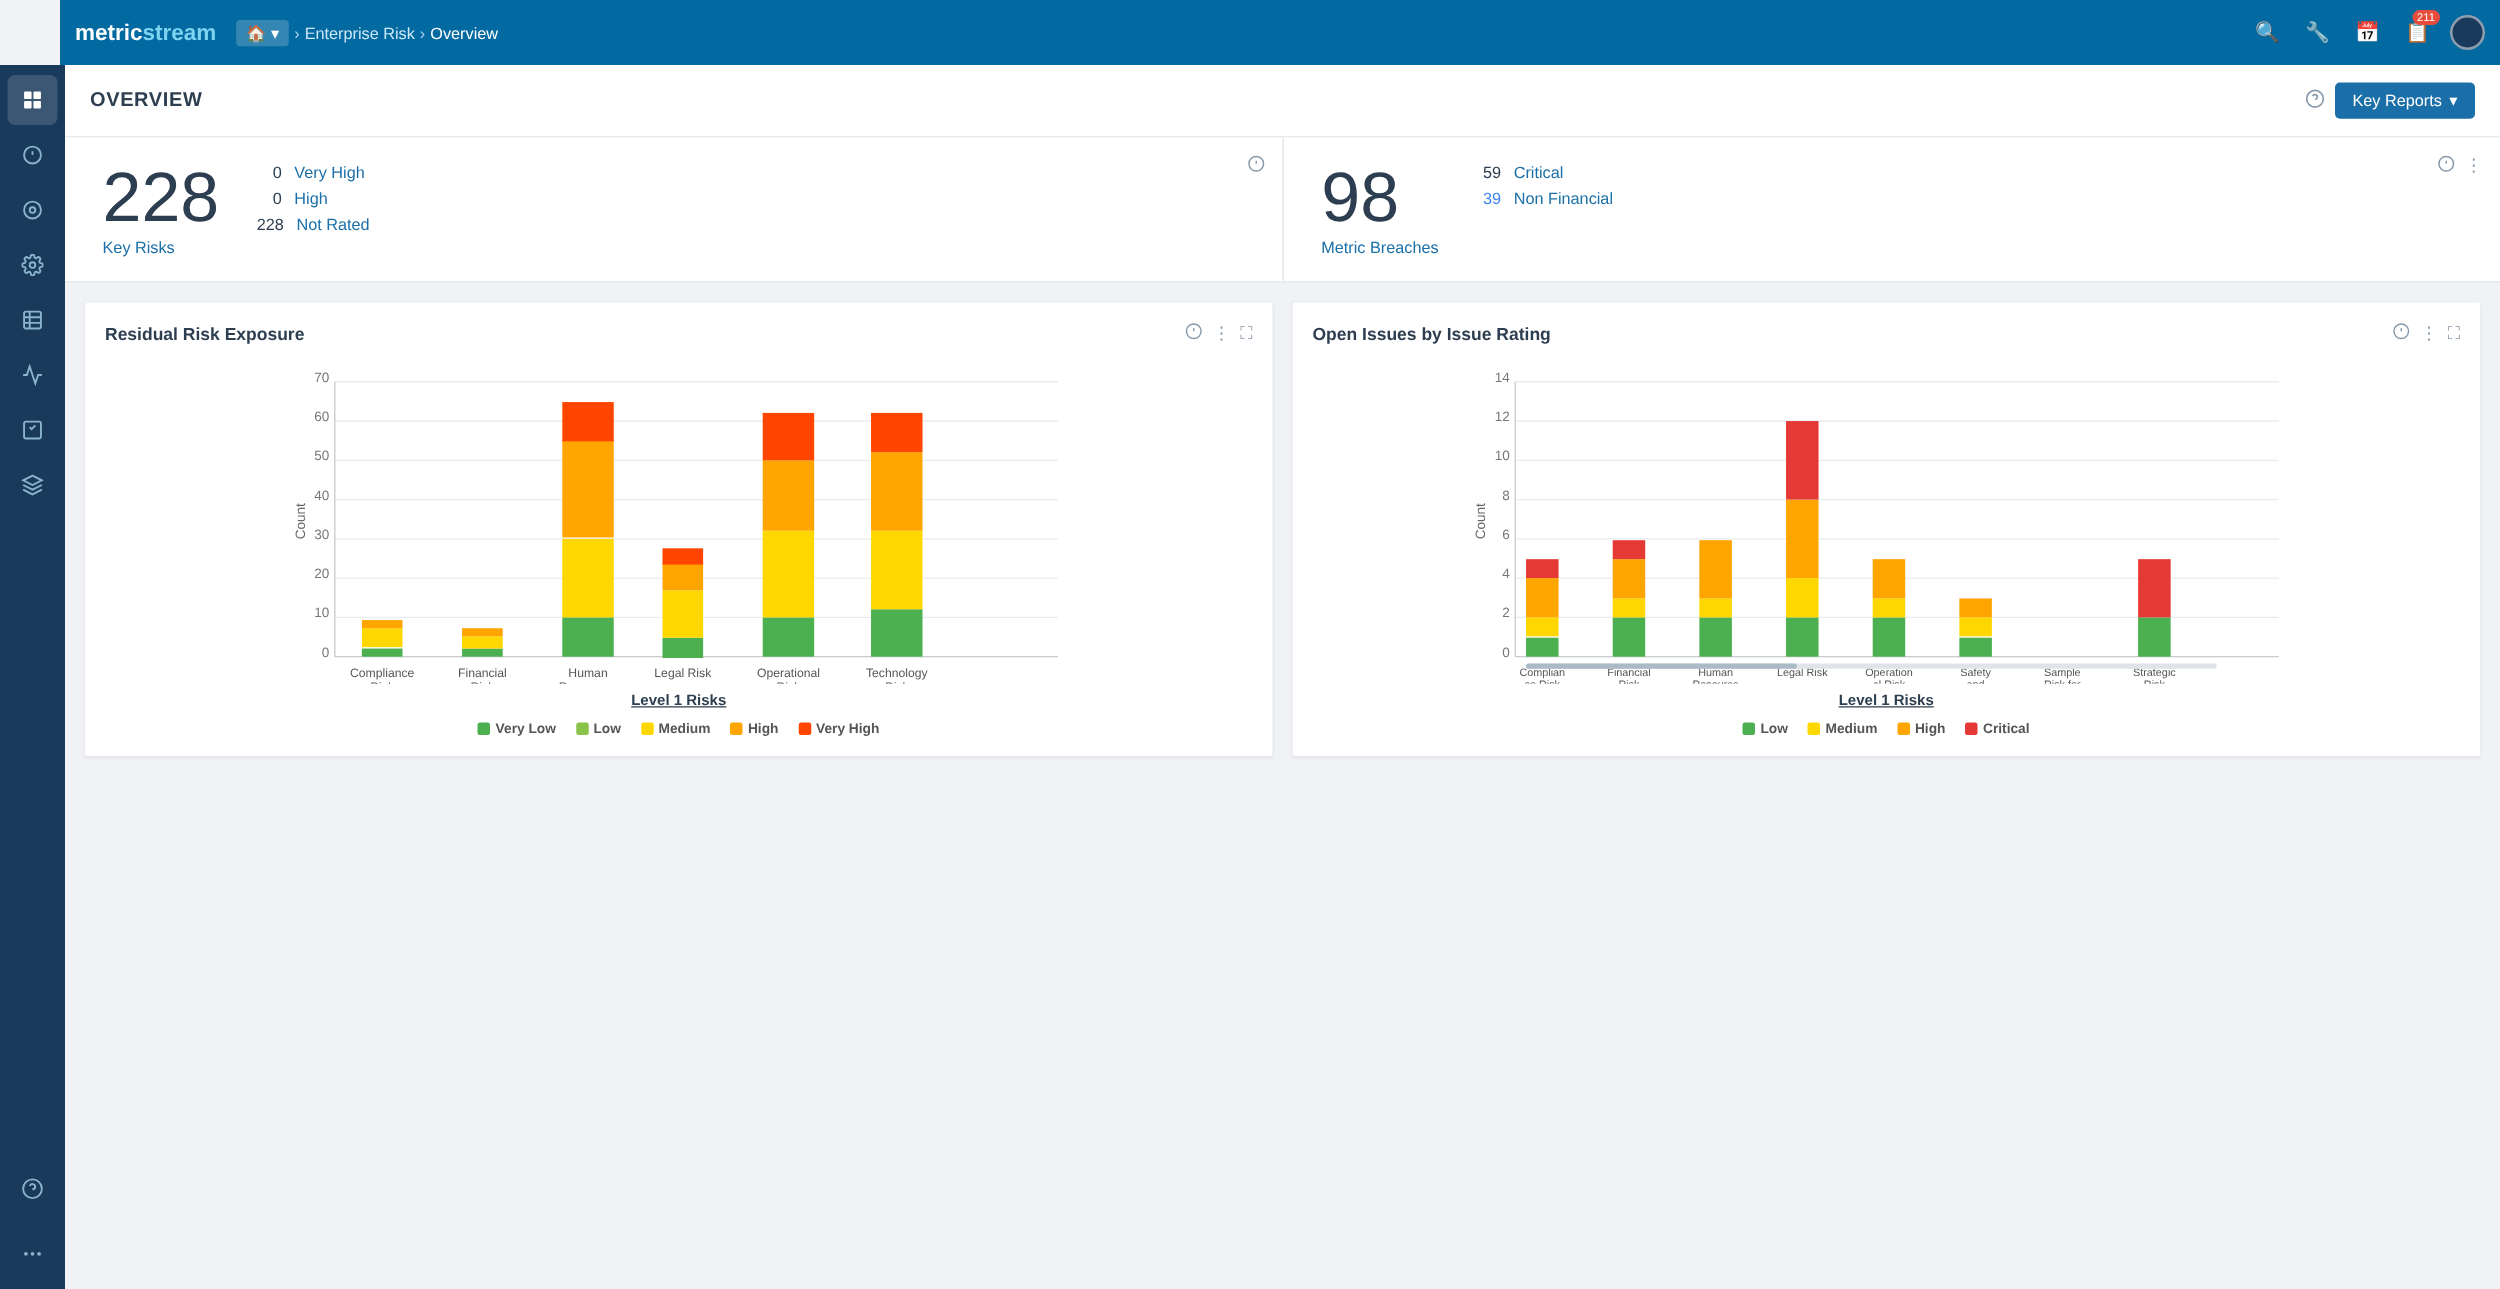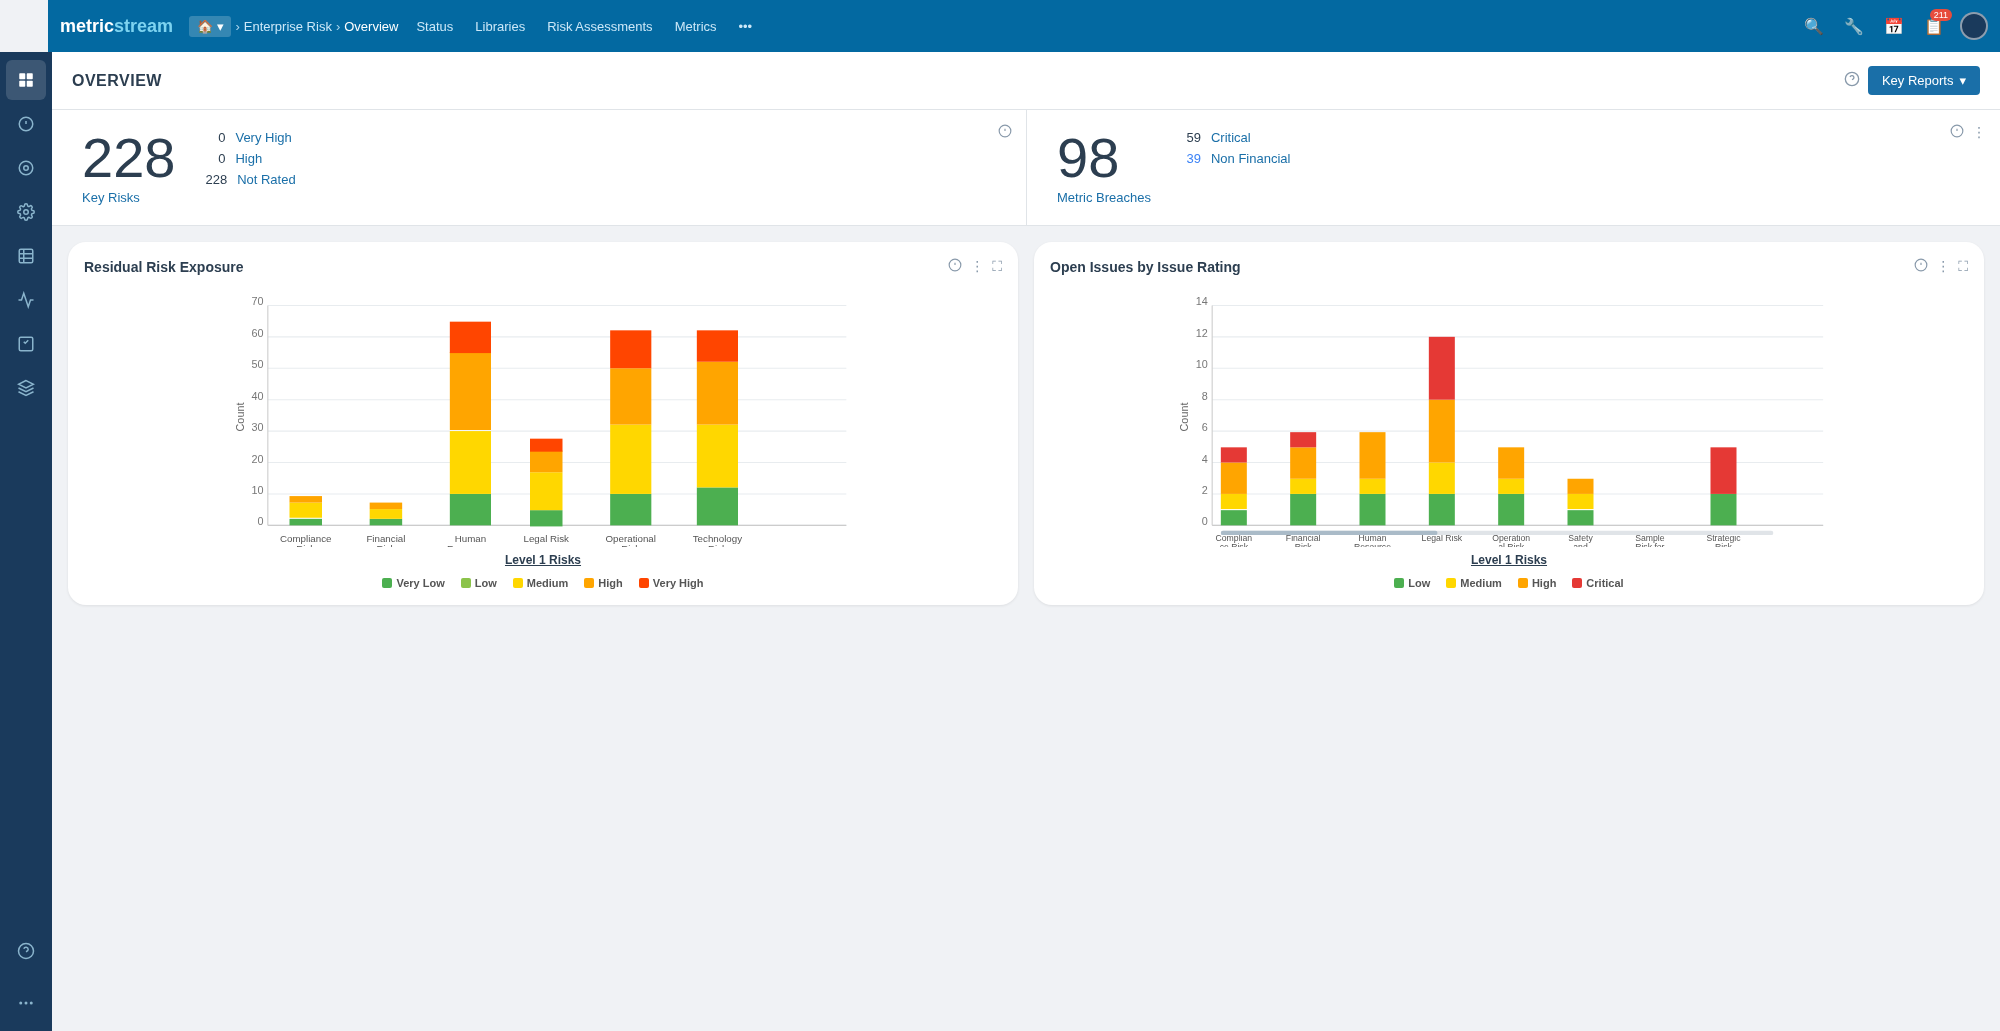--- a/index.html
+++ b/index.html
@@ -212,21 +212,21 @@
     
     .charts-section {
       display: grid;
       grid-template-columns: 1fr 1fr;
       gap: 0;
       padding: 16px;
       gap: 16px;
     }
     .chart-card {
       background: white;
-      border-radius: 18px;
+      border-radius: 2px;
       padding: 16px;
       box-shadow: 0 1px 3px rgba(0,0,0,0.08);
     }
     .chart-header {
       display: flex;
       align-items: center;
       justify-content: space-between;
       margin-bottom: 12px;
     }
     .chart-title {
@@ -287,27 +287,20 @@
   <div class="logo">metric<span>stream</span></div>
 
   <div class="nav-breadcrumb">
     <button class="home-btn">🏠 ▾</button>
     <span class="sep">›</span>
     <span style="cursor:pointer;">Enterprise Risk</span>
     <span class="sep">›</span>
     <span class="current">Overview</span>
   </div>
 
-  <div class="nav-links">
-    <a>Status</a>
-    <a>Libraries</a>
-    <a>Risk Assessments</a>
-    <a>Metrics</a>
-    <a>•••</a>
-  </div>
 
   <div class="nav-right">
     <button class="nav-icon-btn">🔍</button>
     <button class="nav-icon-btn">🔧</button>
     <button class="nav-icon-btn">📅</button>
     <button class="nav-icon-btn" style="position:relative;">
       📋
       <span class="badge">211</span>
     </button>
     <div class="avatar"></div>

